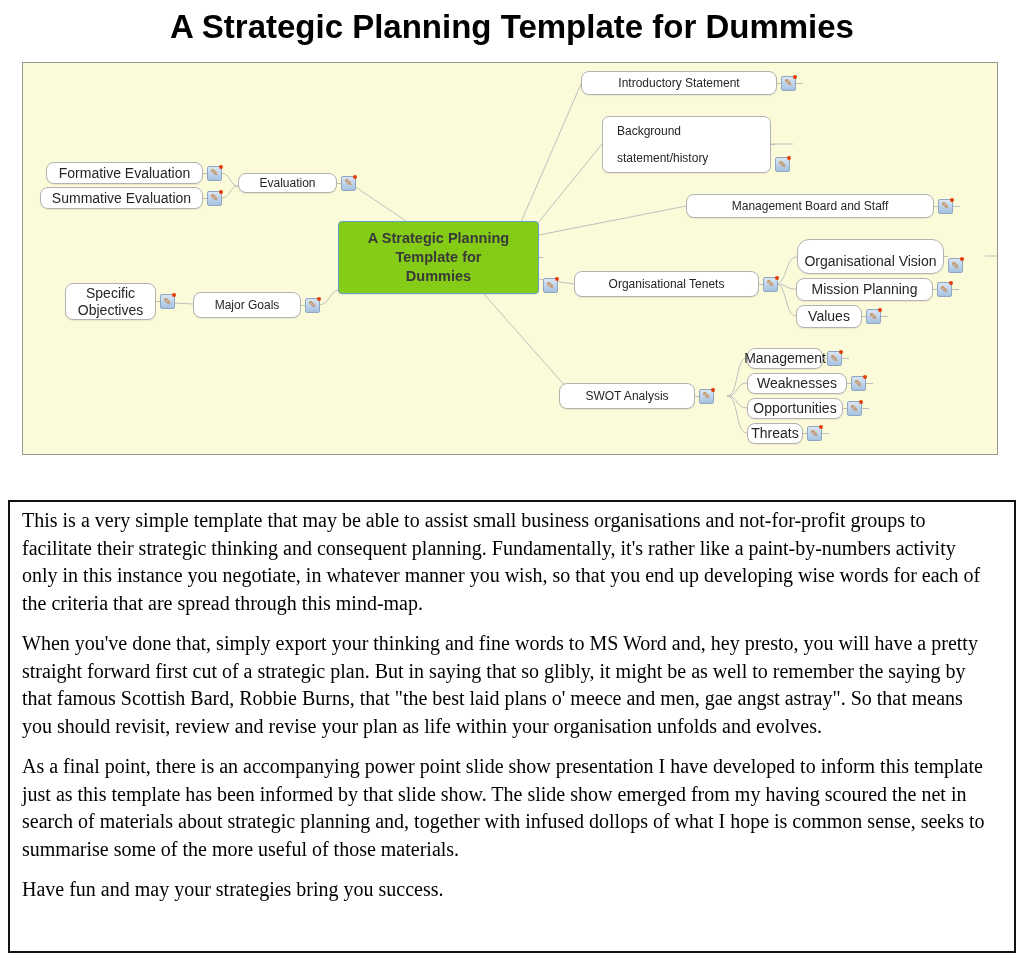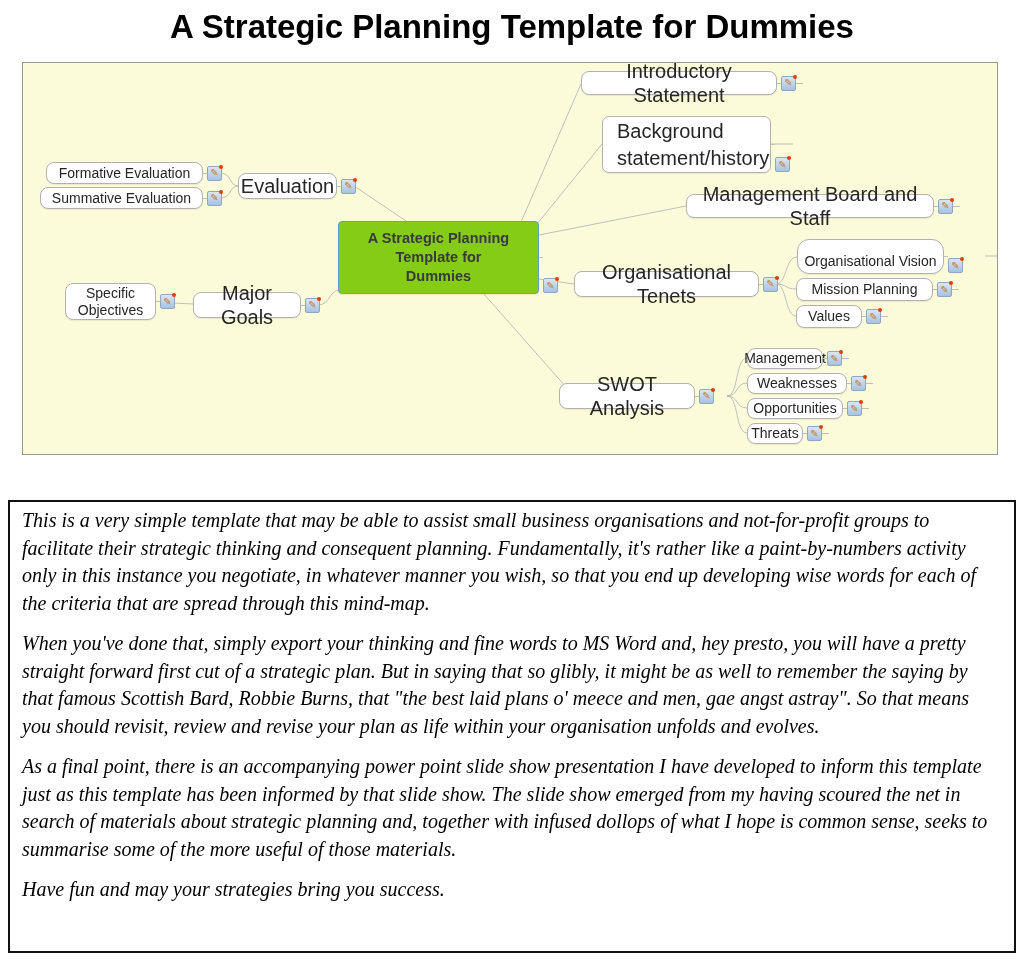--- a/index.html
+++ b/index.html
@@ -19,21 +19,21 @@
   .links{position:absolute;left:0;top:0;width:974px;height:391px;}
   .links path,.links line{stroke:#bfbfbf;stroke-width:1;fill:none;}
   .node{position:absolute;display:flex;align-items:center;}
   .node .box{
     box-sizing:border-box;height:100%;background:#ffffff;
     border:1px solid #b2b2b2;border-radius:8px;color:#262626;
     display:flex;align-items:center;justify-content:center;
     text-align:center;white-space:pre-line;padding:0 6px;
     box-shadow:0 1px 1px rgba(0,0,0,0.07);line-height:1.2;
   }
-  .lvl1 .box{font-size:20px;}
+  .lvl1 .box{font-size:12px;}
   .lvl2 .box{font-size:14px;}
   .node .stub{width:4px;height:1px;background:#bfbfbf;flex:0 0 auto;}
   .node .tail-line{width:7px;height:1px;background:#bfbfbf;flex:0 0 auto;}
   .note-icon{
     width:13px;height:13px;flex:0 0 auto;position:relative;
     background:linear-gradient(180deg,#d9e6f4 0%,#a6c2e1 100%);
     border:1px solid #90a7c4;border-radius:2px;
     display:flex;align-items:center;justify-content:center;
     font-size:10px;line-height:10px;color:#c9782a;
     font-family:"DejaVu Sans",sans-serif;
@@ -56,21 +56,21 @@
   .n-vision .box{border-radius:12px;align-items:flex-end;padding-bottom:3px;}
   .n-specific .box{justify-content:flex-start;text-align:center;padding:0 8px;line-height:17px;}
   
   .textblock{
     position:absolute;left:8px;top:500px;width:1008px;height:453px;
     box-sizing:border-box;background:#fff;border:2px solid #111;
     padding:5px 14px 0 12px;
     font-family:"Liberation Serif","DejaVu Serif",serif;
     font-size:20px;line-height:27.5px;color:#000;
   }
-  .textblock p{margin:0 6px 13px 0;font-style:italic;}
+  .textblock p{margin:0 6px 13px 0;}
 </style>
 </head>
 <body>
 
 <div class="page-title">A Strategic Planning Template for Dummies</div>
 
 <div class="panel">
 
   <svg class="links" viewBox="0 0 974 391" xmlns="http://www.w3.org/2000/svg">
 
@@ -104,21 +104,21 @@
     <span class="stub"></span>
     <span class="note-icon">✎</span>
   </div>
 
   <div class="node lvl2" style="left:17px;top:124px;height:22px">
     <div class="box" style="width:163px">Summative Evaluation</div>
     <span class="stub"></span>
     <span class="note-icon">✎</span>
   </div>
 
-  <div class="node lvl1" style="left:215px;top:110px;height:26px">
+  <div class="node lvl1" style="left:215px;top:110px;height:20px">
     <div class="box" style="width:99px">Evaluation</div>
     <span class="stub"></span>
     <span class="note-icon">✎</span>
   </div>
 
   <div class="node lvl2 n-specific" style="left:42px;top:220px;height:37px">
     <div class="box" style="width:91px">Specific Objectives</div>
     <span class="stub"></span>
     <span class="note-icon">✎</span>
   </div>

